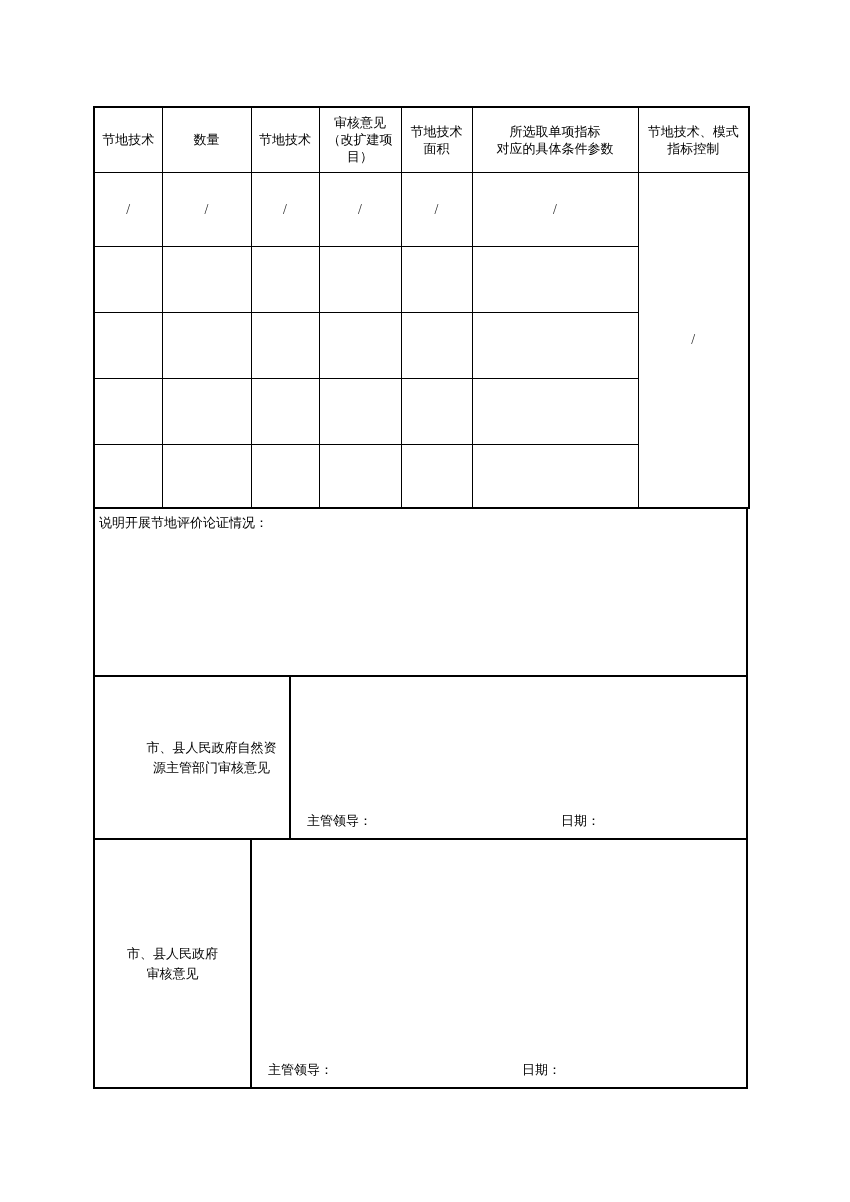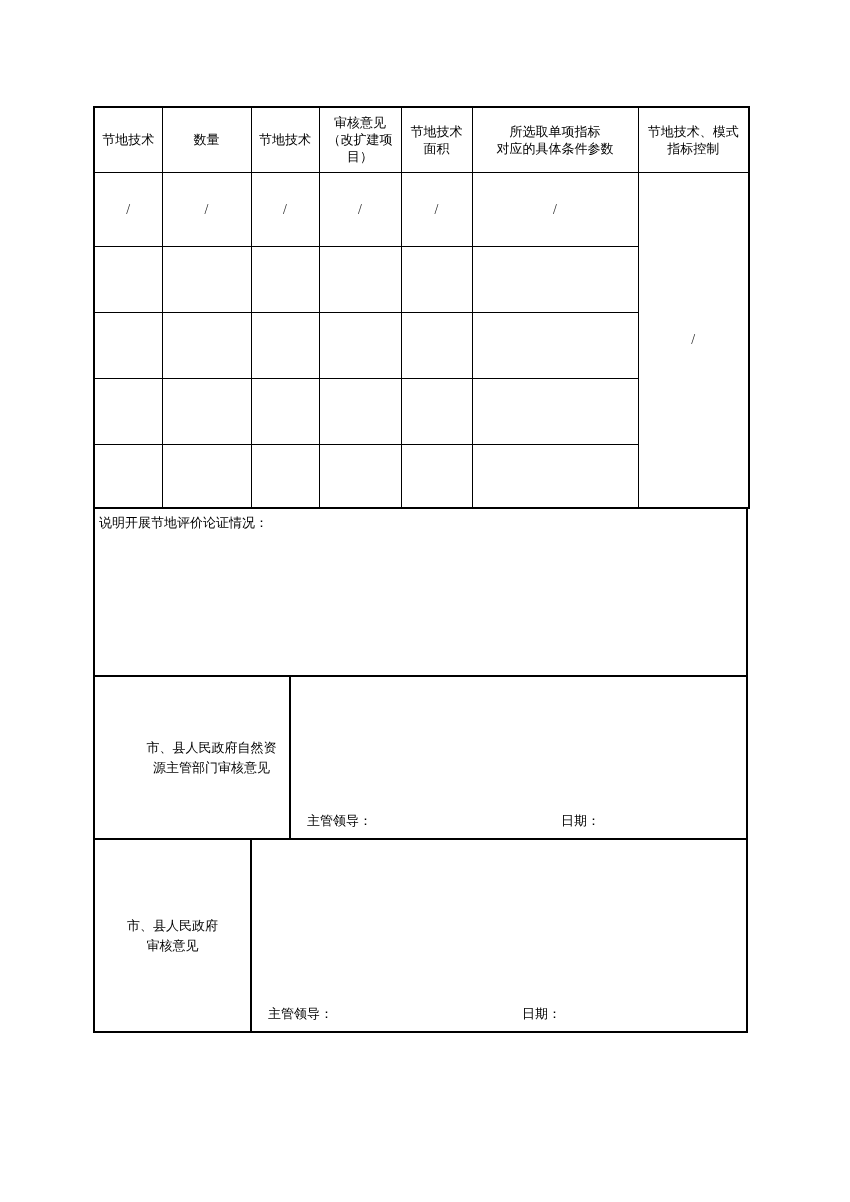--- a/index.html
+++ b/index.html
@@ -56,21 +56,21 @@
     font-size: 13px;
     line-height: 17px;
   }
   .review-section {
     width: 655px;
     border: 2px solid #000;
     border-top: none;
     display: flex;
   }
   .review-section.first  { height: 163px; padding-left: 39px; }
-  .review-section.second { height: 193px; }
+  .review-section.second { height: 249px; }
   .review-label {
     width: 157px;
     flex: 0 0 157px;
     border-right: 2px solid #000;
     display: flex;
     align-items: center;
     justify-content: center;
     text-align: center;
     font-size: 13px;
     line-height: 20px;

